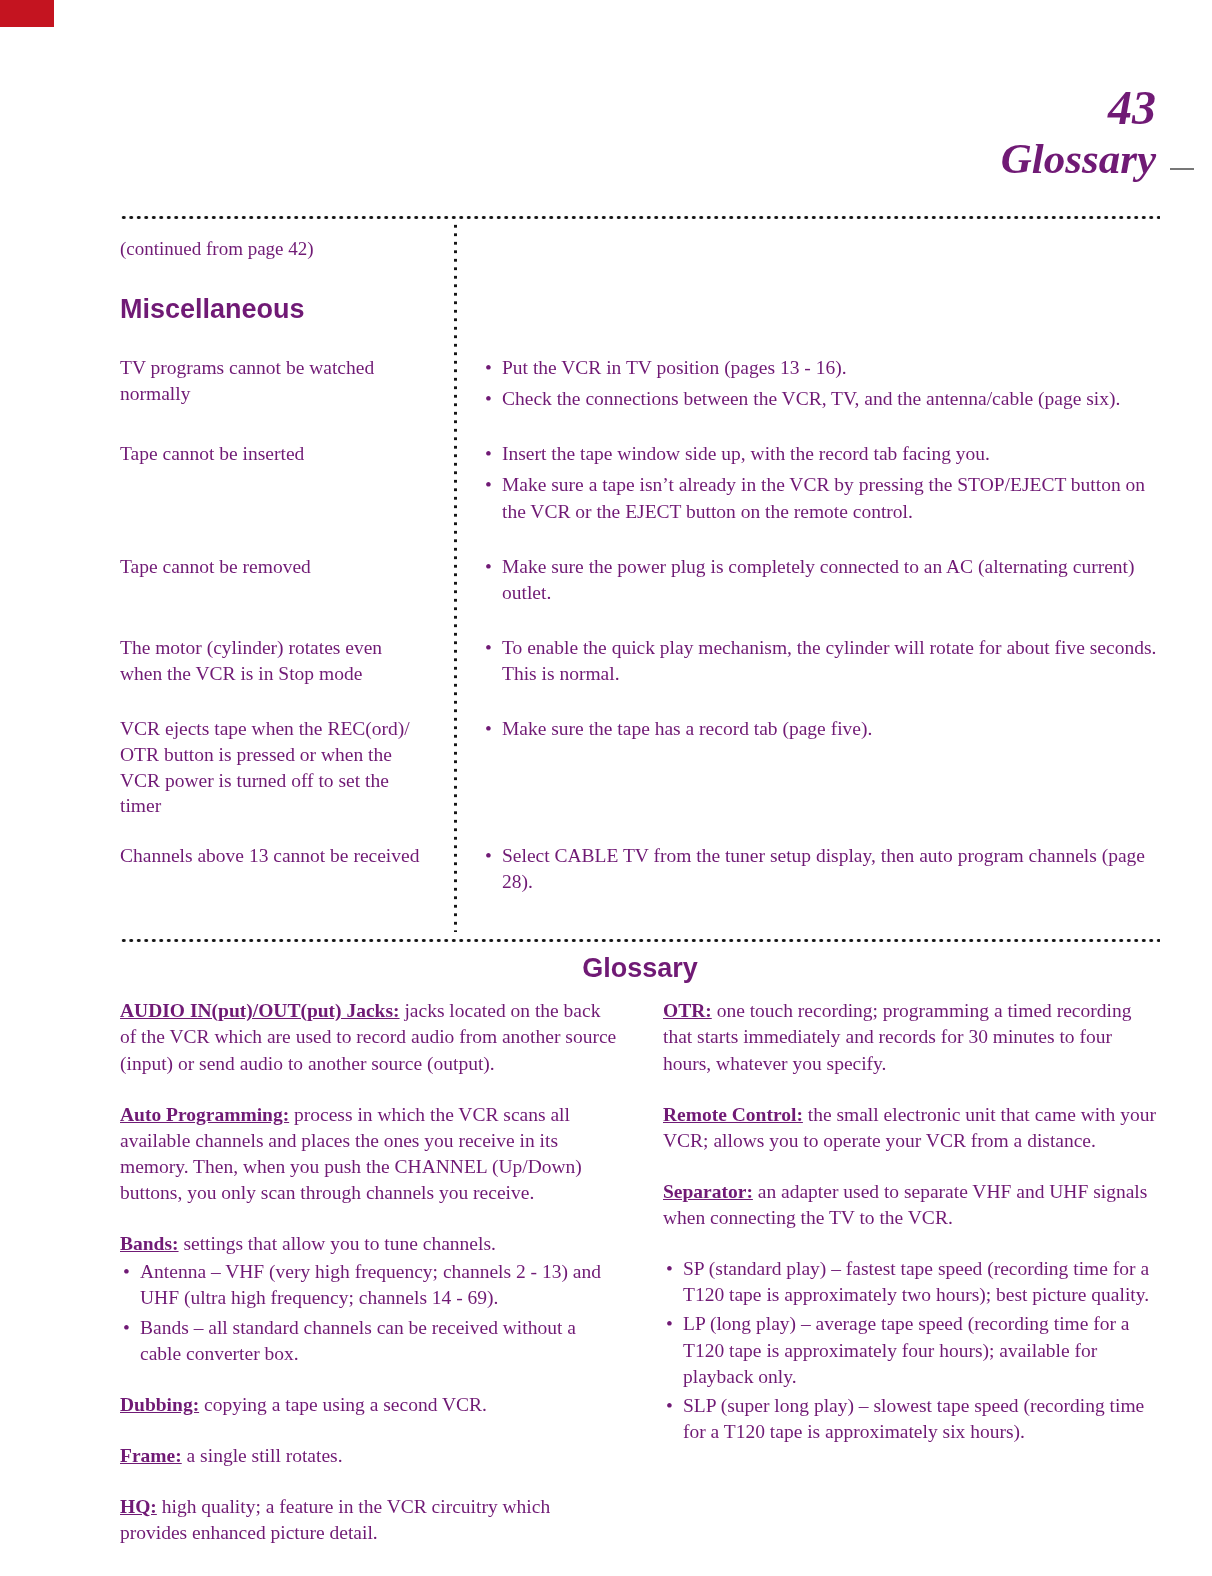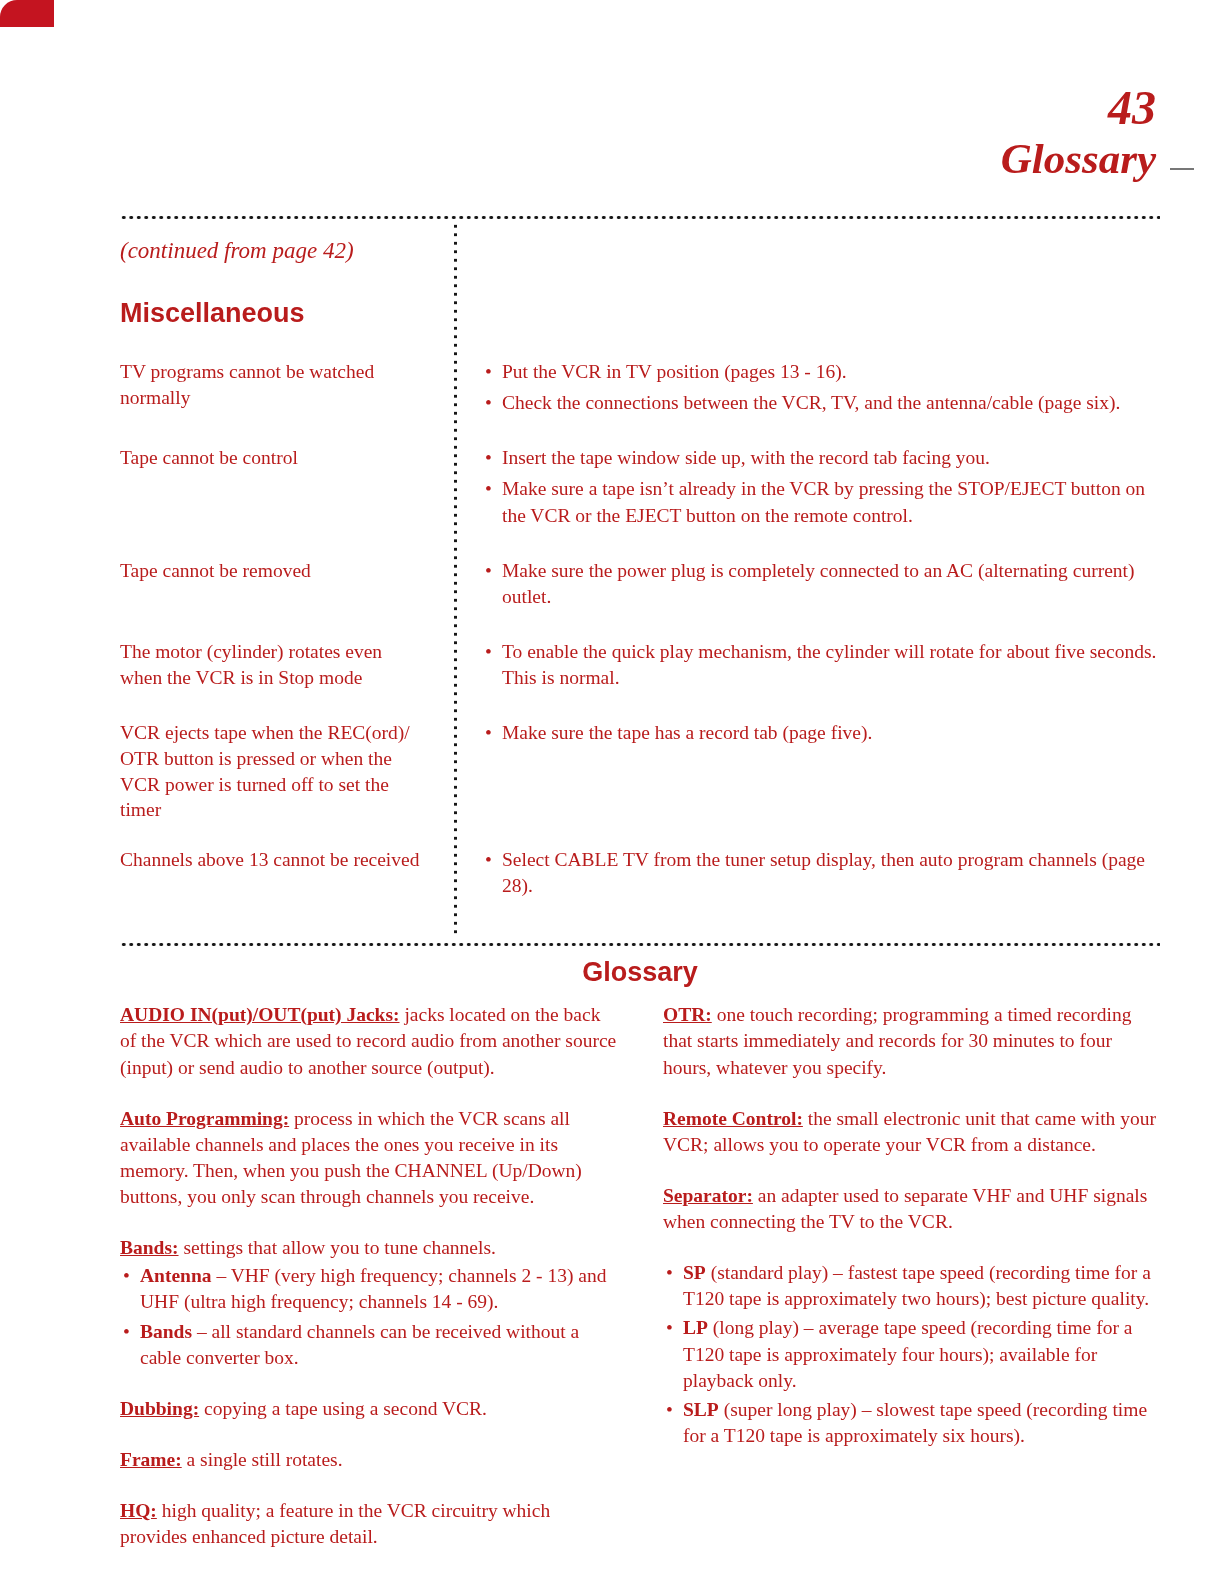--- a/index.html
+++ b/index.html
@@ -3,23 +3,22 @@
 <meta charset="utf-8">
 <style>
   * { box-sizing: border-box; }
   html, body { margin: 0; padding: 0; background: #ffffff; }
   .page {
     position: relative;
     width: 1212px;
     height: 1576px;
     background: #ffffff;
     font-family: "Liberation Serif", serif;
-    color: #b91c1c;
+    color: #701a75;
     overflow: hidden;
-    border-radius: 17px;
   }
   .red-mark {
     position: absolute;
     left: 0; top: 0;
     width: 54px; height: 27px;
     background: #c41420;
   }
   .corner {
     position: absolute;
     top: 84px; right: 56px;
@@ -68,23 +67,22 @@
     background-size: 5px 8.5px;
     background-position: center top;
   }
   .trow {
     display: grid;
     grid-template-columns: 300px 1fr;
     column-gap: 62px;
     margin-bottom: 24px;
   }
   .continued-note {
-    font-size: 23px;
+    font-size: 19px;
     margin-bottom: 34px;
-    font-style: italic;
   }
   .misc-heading {
     font-family: "Liberation Sans", sans-serif;
     font-weight: 700;
     font-size: 27px;
     margin: 0 0 6px 0;
   }
   .problem {
     font-size: 19.5px;
     line-height: 1.32;
@@ -137,21 +135,21 @@
     padding-left: 20px;
     font-size: 19.5px;
     line-height: 1.34;
     margin-bottom: 3px;
   }
   ul.defs li::before {
     content: "\2022";
     position: absolute;
     left: 3px; top: 0;
   }
-  ul.defs .lead { font-weight: 700; }
+  ul.defs .lead { font-weight: 400; }
 </style>
 </head>
 <body>
 
 <div class="page">
   <div class="red-mark"></div>
 
   <div class="corner">
     <div class="page-number">43</div>
     <div class="page-title">Glossary</div>
@@ -175,21 +173,21 @@
 
       <div class="trow">
         <div class="problem">TV programs cannot be watched normally</div>
         <ul class="solutions">
           <li>Put the VCR in TV position (pages 13 - 16).</li>
           <li>Check the connections between the VCR, TV, and the antenna/cable (page six).</li>
         </ul>
       </div>
 
       <div class="trow">
-        <div class="problem">Tape cannot be control</div>
+        <div class="problem">Tape cannot be inserted</div>
         <ul class="solutions">
           <li>Insert the tape window side up, with the record tab facing you.</li>
           <li>Make sure a tape isn’t already in the VCR by pressing the STOP/EJECT button on the VCR or the EJECT button on the remote control.</li>
         </ul>
       </div>
 
       <div class="trow">
         <div class="problem">Tape cannot be removed</div>
         <ul class="solutions">
           <li>Make sure the power plug is completely connected to an AC (alternating current) outlet.</li>

